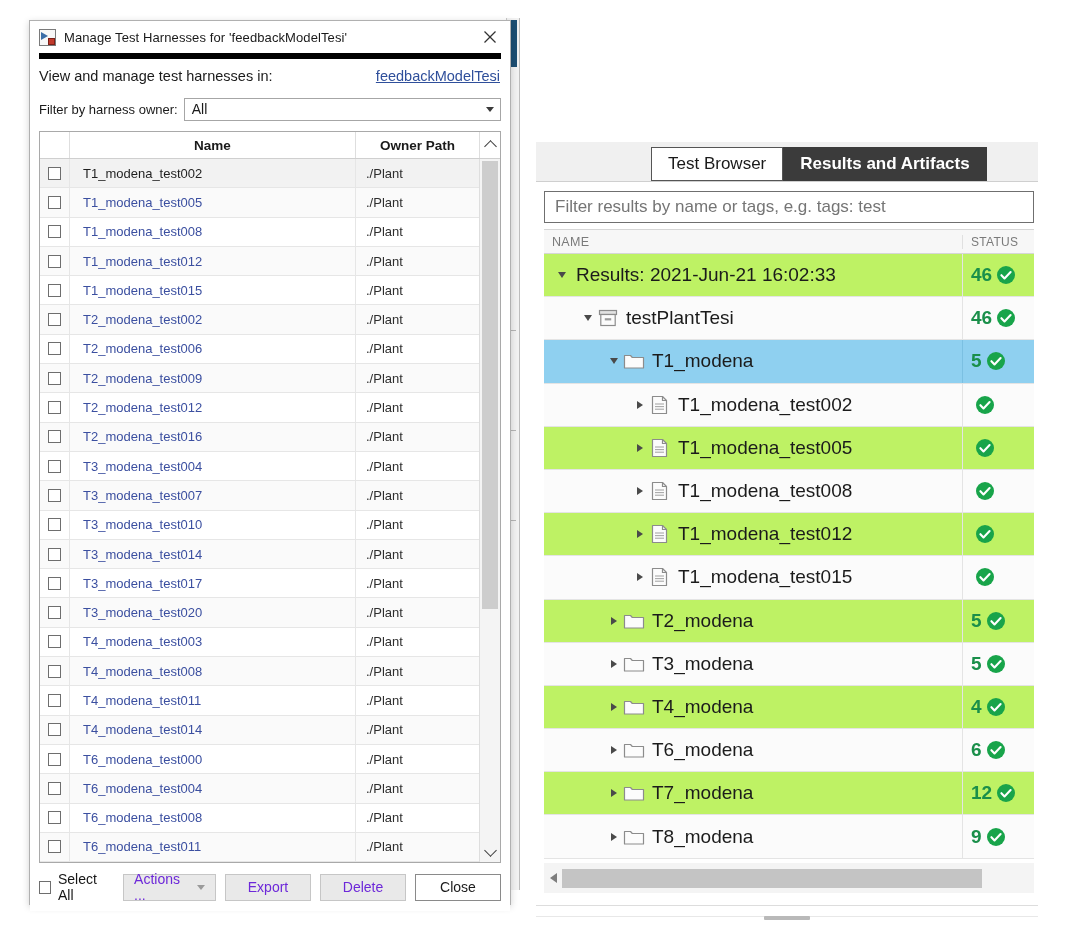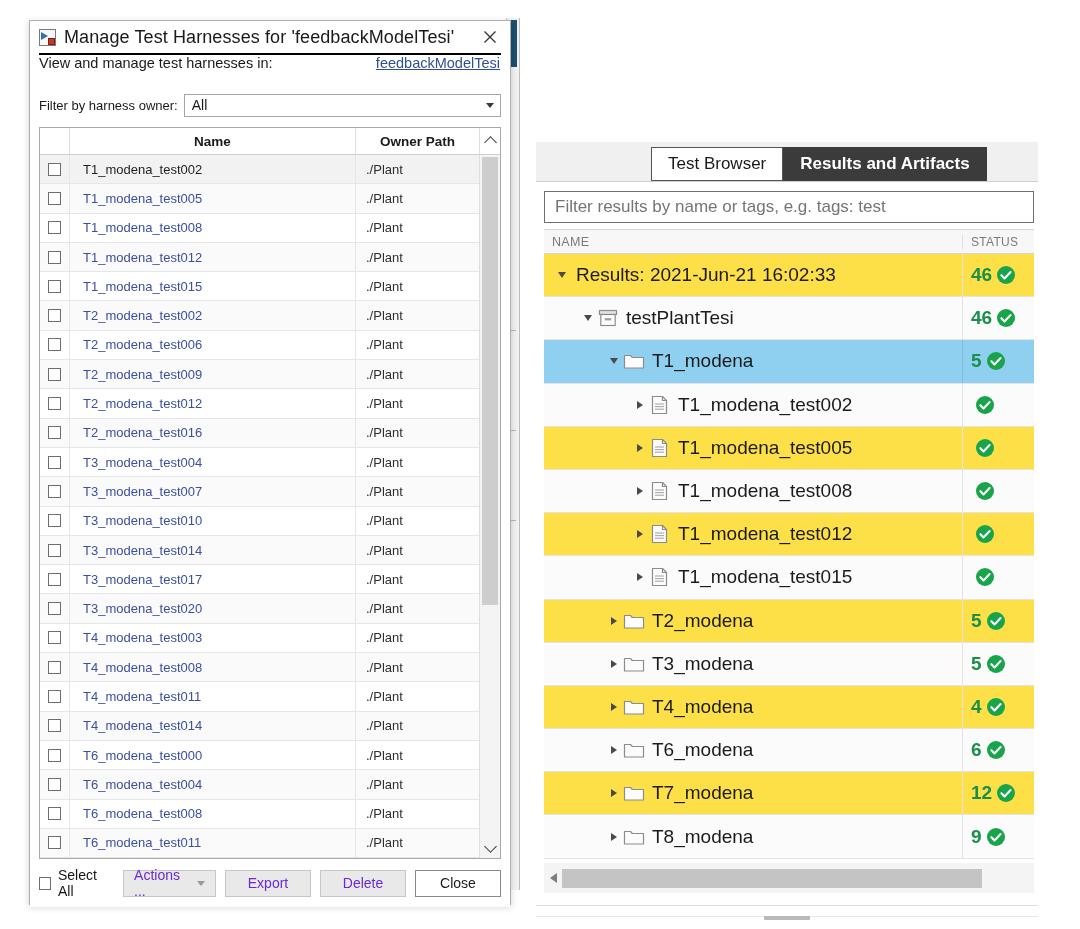--- a/index.html
+++ b/index.html
@@ -107,21 +107,21 @@
   }
   #dialog-icon .ic-sq {
     position: absolute;
     right: 1px; bottom: 1px;
     width: 7px; height: 7px;
     background: #c0392b;
     border: 1px solid #7c2018;
     box-sizing: border-box;
   }
   #dialog-title-text {
-    font-size: 18px;
+    font-size: 13px;
     color: #1a1a1a;
     white-space: nowrap;
     letter-spacing: 0.1px;
   }
   #dialog-close {
     position: absolute;
     right: 8px;
     top: 5px;
     width: 24px;
     height: 22px;
@@ -136,22 +136,23 @@
     flex: 1;
     padding: 0 9px;
     display: flex;
     flex-direction: column;
     box-sizing: border-box;
   }
 
   .row-view {
     height: 34px;
     display: flex;
+    align-items: center;
     justify-content: space-between;
-    border-top: 2px solid #000000;
+    border-top: 6px solid #000000;
   }
   .view-label {
     font-size: 14.5px;
     color: #1a1a1a;
   }
   #view-link {
     font-size: 14.5px;
     color: #2f4f9b;
     text-decoration: underline;
     cursor: pointer;
@@ -469,21 +470,21 @@
     margin: 0 4px 0 8px;
     overflow: hidden;
     min-height: 0;
   }
   .tree-row {
     height: 43.2px;
     display: flex;
     align-items: center;
     border-bottom: 1px solid #e4e4e4;
     box-sizing: border-box;
-    background: #fde047;
+    background: #bef264;
     cursor: pointer;
   }
   .tree-row.alt { background: #fbfbfb; }
   .tree-row.selected { background: #8fd0f0; }
   .tree-label-cell {
     flex: 1;
     display: flex;
     align-items: center;
     min-width: 0;
     height: 100%;

